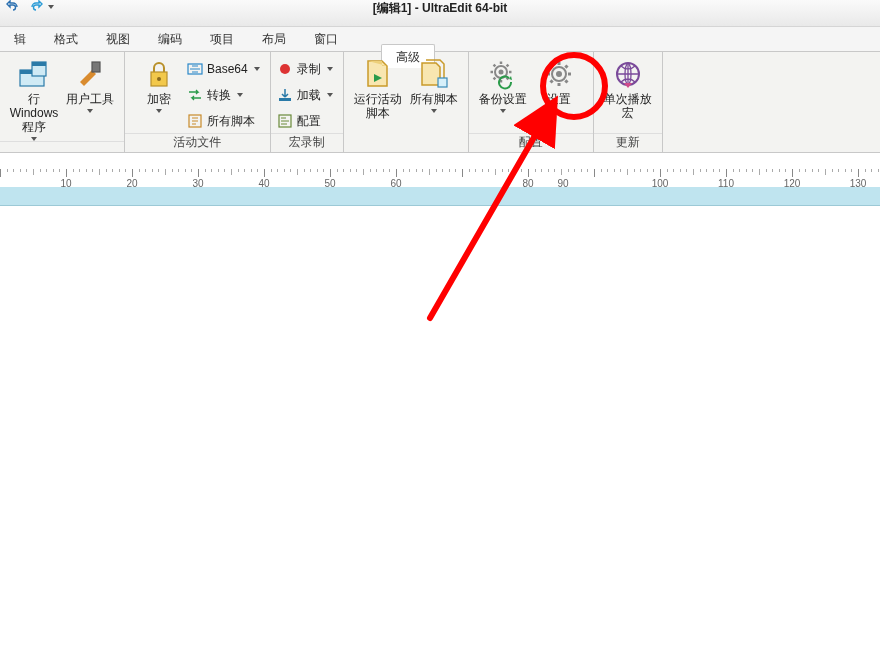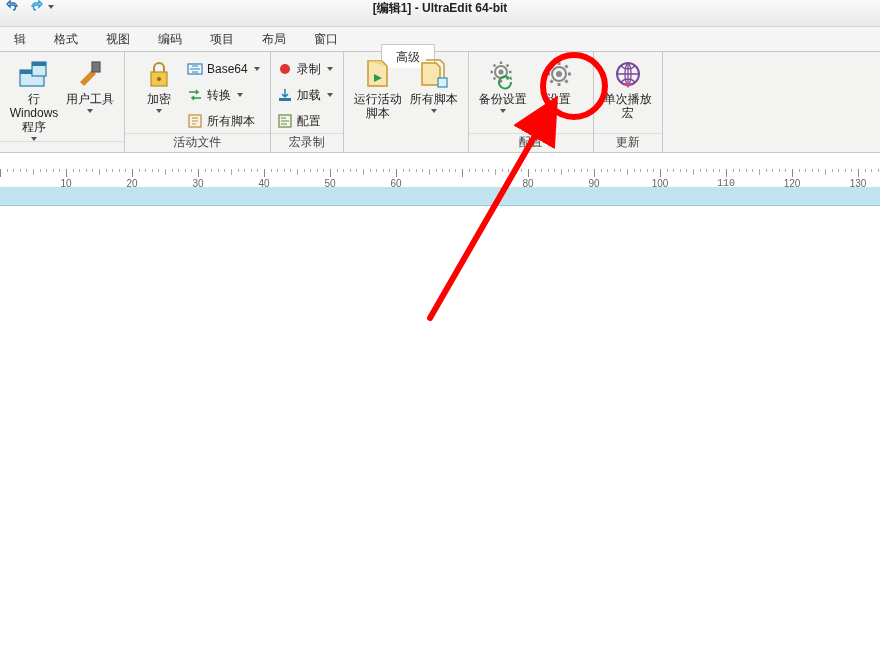--- a/index.html
+++ b/index.html
@@ -378,21 +378,21 @@
       <div class="tick minor" style="height: 3px; left: 534.6px;"></div>
       <div class="tick minor" style="height: 3px; left: 541.2px;"></div>
       <div class="tick minor" style="height: 3px; left: 547.8px;"></div>
       <div class="tick minor" style="height: 3px; left: 554.4px;"></div>
       <div class="tick minor" style="height: 6px; left: 561px;"></div>
       <div class="tick minor" style="height: 3px; left: 567.6px;"></div>
       <div class="tick minor" style="height: 3px; left: 574.2px;"></div>
       <div class="tick minor" style="height: 3px; left: 580.8px;"></div>
       <div class="tick minor" style="height: 3px; left: 587.4px;"></div>
       <div class="tick major" style="height: 8px; left: 594px;"></div>
-      <div class="tick-label" style="left: 594px;">90</div>
+      <div class="tick-label" style="left: 563px;">90</div>
       <div class="tick minor" style="height: 3px; left: 600.6px;"></div>
       <div class="tick minor" style="height: 3px; left: 607.2px;"></div>
       <div class="tick minor" style="height: 3px; left: 613.8px;"></div>
       <div class="tick minor" style="height: 3px; left: 620.4px;"></div>
       <div class="tick minor" style="height: 6px; left: 627px;"></div>
       <div class="tick minor" style="height: 3px; left: 633.6px;"></div>
       <div class="tick minor" style="height: 3px; left: 640.2px;"></div>
       <div class="tick minor" style="height: 3px; left: 646.8px;"></div>
       <div class="tick minor" style="height: 3px; left: 653.4px;"></div>
       <div class="tick major" style="height: 8px; left: 660px;"></div>
@@ -400,21 +400,21 @@
       <div class="tick minor" style="height: 3px; left: 666.6px;"></div>
       <div class="tick minor" style="height: 3px; left: 673.2px;"></div>
       <div class="tick minor" style="height: 3px; left: 679.8px;"></div>
       <div class="tick minor" style="height: 3px; left: 686.4px;"></div>
       <div class="tick minor" style="height: 6px; left: 693px;"></div>
       <div class="tick minor" style="height: 3px; left: 699.6px;"></div>
       <div class="tick minor" style="height: 3px; left: 706.2px;"></div>
       <div class="tick minor" style="height: 3px; left: 712.8px;"></div>
       <div class="tick minor" style="height: 3px; left: 719.4px;"></div>
       <div class="tick major" style="height: 8px; left: 726px;"></div>
-      <div class="tick-label" style="left: 726px; font-family: Liberation Mono, monospace;">110</div>
+      <div class="tick-label" style="left: 726px;">110</div>
       <div class="tick minor" style="height: 3px; left: 732.6px;"></div>
       <div class="tick minor" style="height: 3px; left: 739.2px;"></div>
       <div class="tick minor" style="height: 3px; left: 745.8px;"></div>
       <div class="tick minor" style="height: 3px; left: 752.4px;"></div>
       <div class="tick minor" style="height: 6px; left: 759px;"></div>
       <div class="tick minor" style="height: 3px; left: 765.6px;"></div>
       <div class="tick minor" style="height: 3px; left: 772.2px;"></div>
       <div class="tick minor" style="height: 3px; left: 778.8px;"></div>
       <div class="tick minor" style="height: 3px; left: 785.4px;"></div>
       <div class="tick major" style="height: 8px; left: 792px;"></div>

